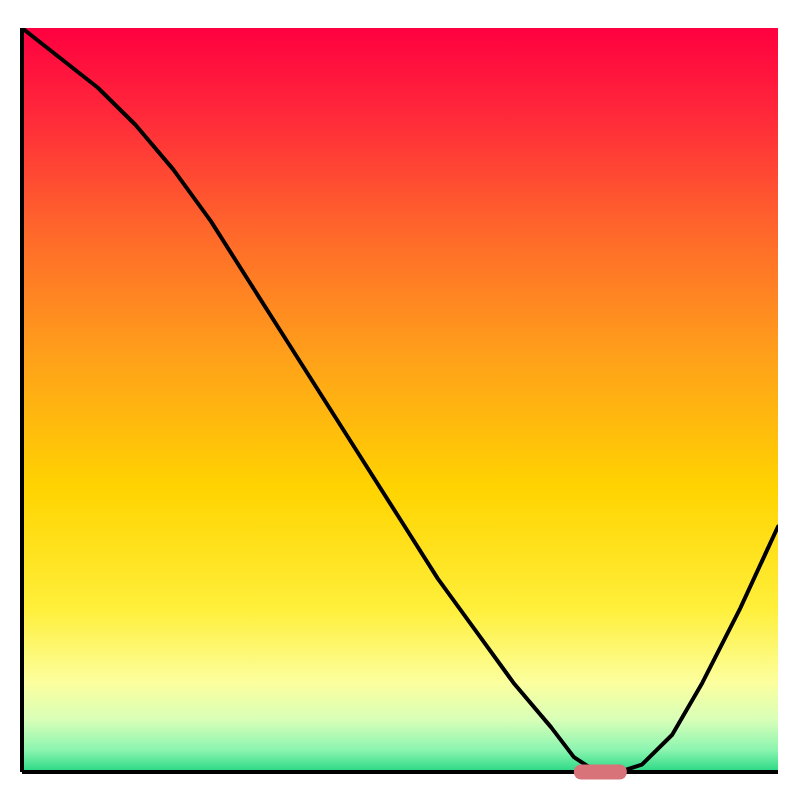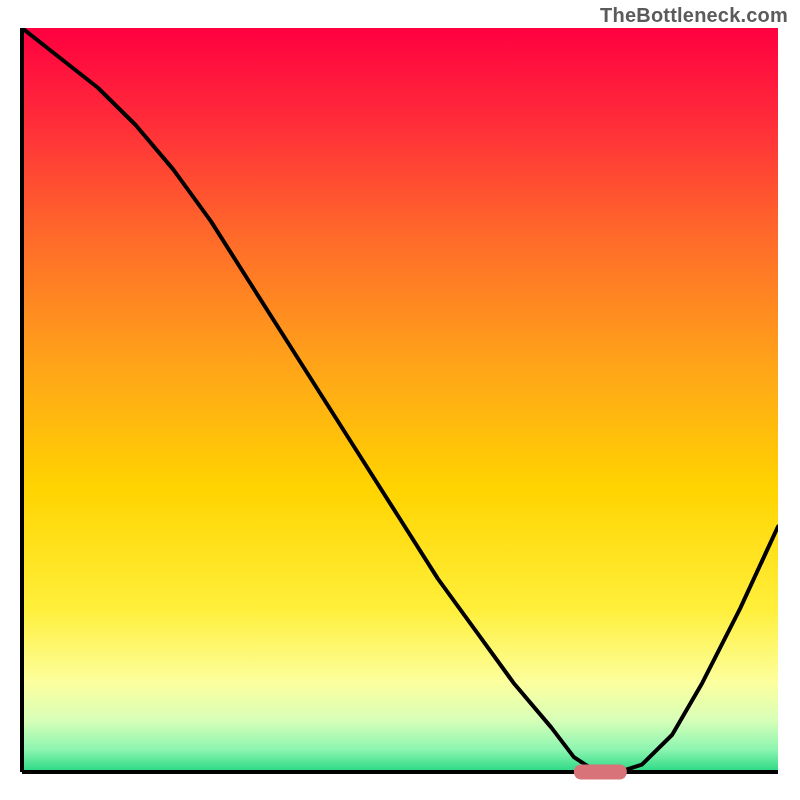--- a/index.html
+++ b/index.html
@@ -25,21 +25,20 @@
     color: #5b5b5b;
     letter-spacing: 0.2px;
   }
   svg {
     display: block;
   }
 </style>
 </head>
 <body>
 <div class="container">
-  <div class="watermark">TheBottleneck.com</div>
 
   <svg width="800" height="800" viewBox="0 0 800 800">
     <defs>
       <linearGradient id="bgGrad" x1="0" y1="0" x2="0" y2="1">
         <stop id="g0" offset="0%" stop-color="#ff0040"></stop>
         <stop id="g1" offset="12%" stop-color="#ff2a3a"></stop>
         <stop id="g2" offset="28%" stop-color="#ff6a2a"></stop>
         <stop id="g3" offset="45%" stop-color="#ffa319"></stop>
         <stop id="g4" offset="62%" stop-color="#ffd400"></stop>
         <stop id="g5" offset="78%" stop-color="#ffef3a"></stop>

